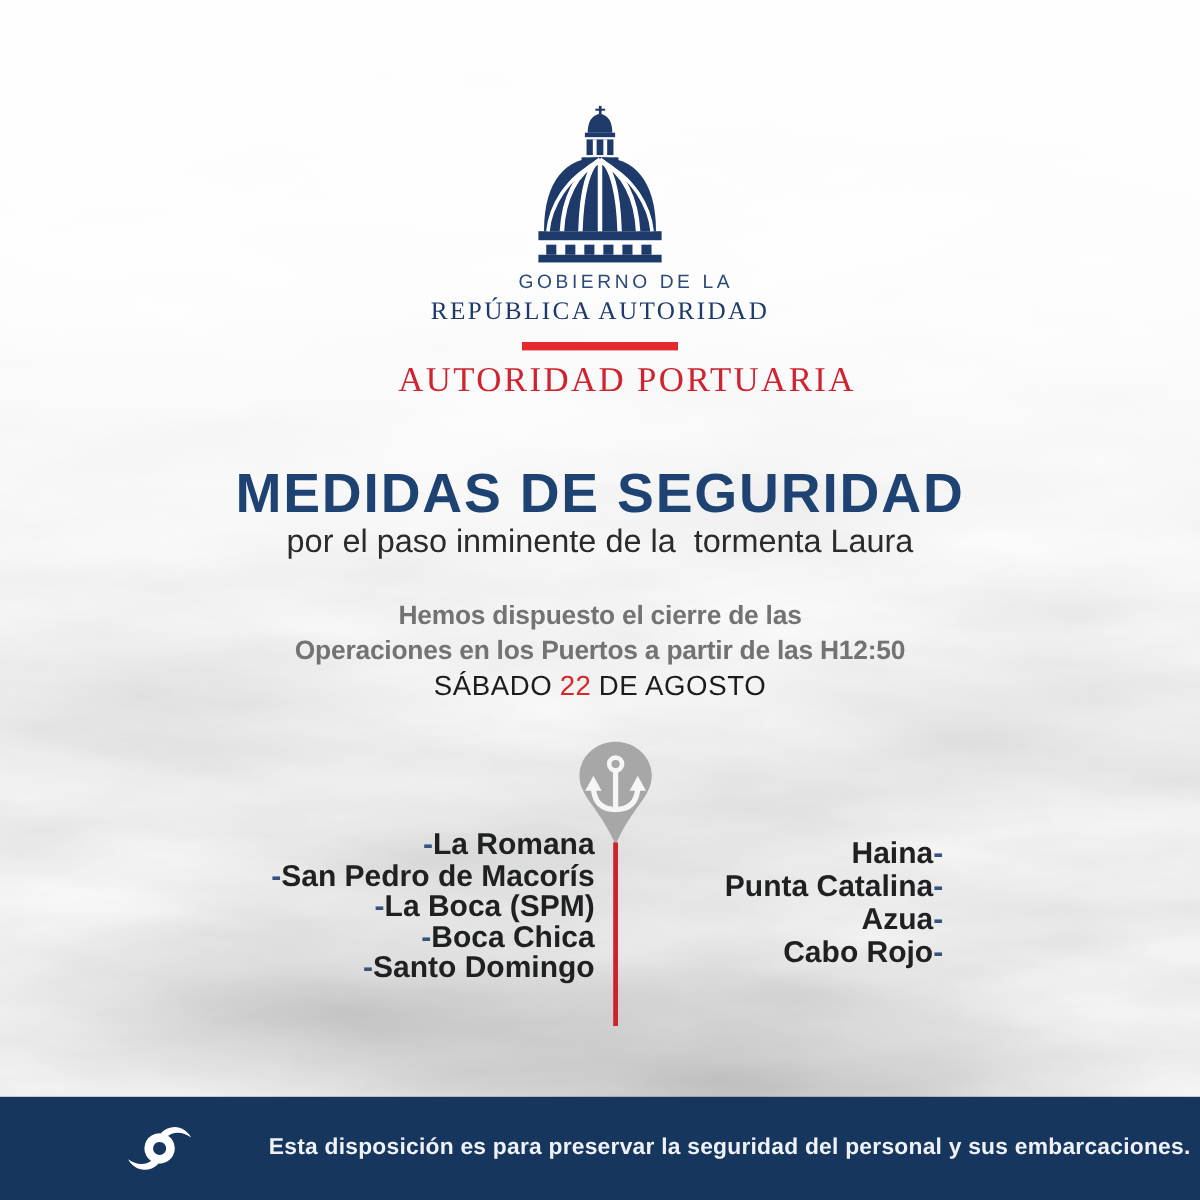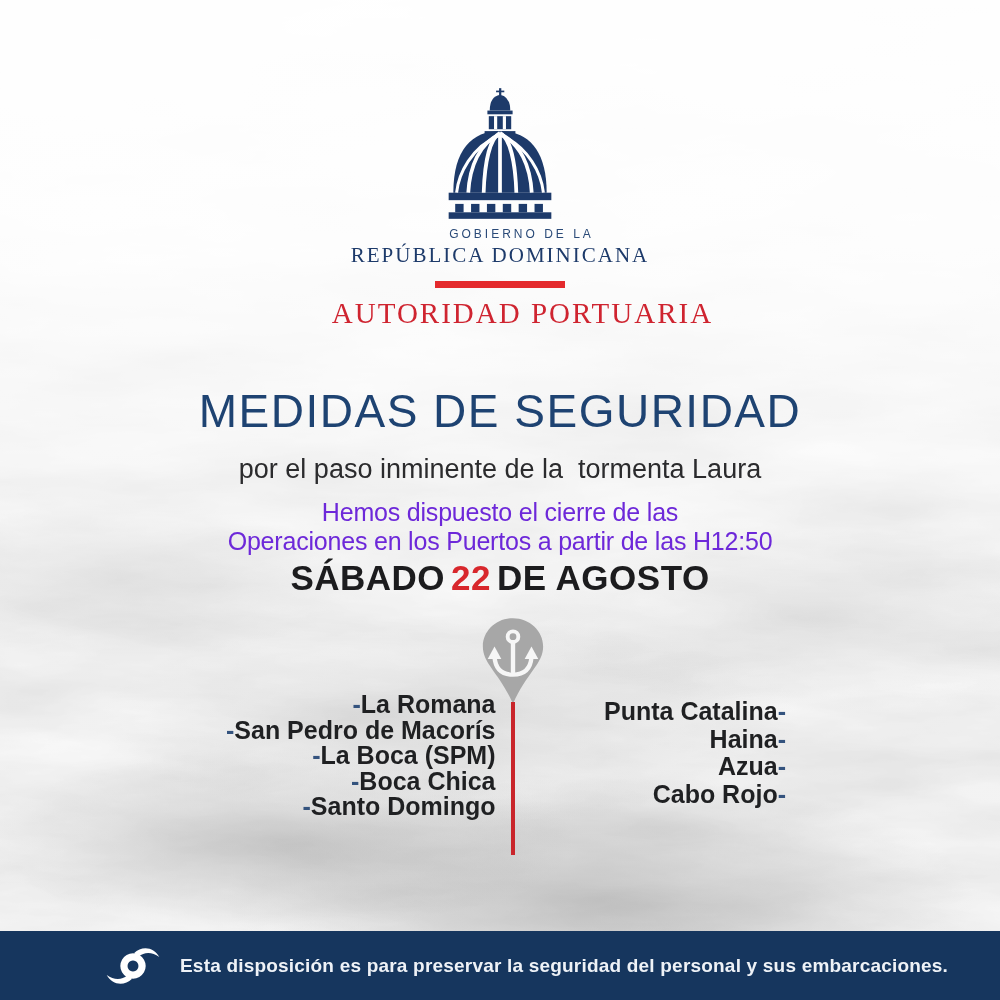--- a/index.html
+++ b/index.html
@@ -21,47 +21,47 @@
   .bg-fade{position:absolute;inset:0;
     background:linear-gradient(to bottom,
       rgba(255,255,255,.97) 0%, rgba(255,255,255,.93) 22%,
       rgba(255,255,255,.70) 38%, rgba(255,255,255,.42) 52%,
       rgba(255,255,255,.26) 68%, rgba(255,255,255,.22) 84%,
       rgba(255,255,255,.30) 100%);
   }
   
   .logo-wrap{position:absolute;top:88px;left:0;right:0;text-align:center;}
   .dome-svg{width:140px;height:131px;display:block;margin:0 auto;}
-  .gov-line{margin-top:8px;font-size:12px;letter-spacing:3px;color:#2a4a78;font-weight:400;margin-left:43px;}
+  .gov-line{margin-top:8px;font-size:16px;letter-spacing:3px;color:#2a4a78;font-weight:400;margin-left:43px;}
   .country-line{margin-top:2px;font-family:"Liberation Serif",serif;font-size:21px;letter-spacing:2px;color:#1d3a6a;}
   .red-bar{width:130px;height:7px;background:#e42a2d;margin:13px auto 0 auto;}
   .agency-line{margin-top:9px;font-family:"Liberation Serif",serif;font-size:29px;letter-spacing:2px;color:#cf2430;padding-left:45px;}
   
   .title{position:absolute;top:388px;left:0;right:0;text-align:center;
-    font-size:46px;font-weight:400;letter-spacing:1.5px;color:#1e4372;line-height:1;}
-  .subtitle{position:absolute;top:456px;left:0;right:0;text-align:center;
+    font-size:46px;font-weight:700;letter-spacing:1.5px;color:#1e4372;line-height:1;}
+  .subtitle{position:absolute;top:438px;left:0;right:0;text-align:center;
     font-size:27px;font-weight:400;color:#2b2b2d;white-space:pre-wrap;line-height:1;}
   
   .notice{position:absolute;top:498px;left:0;right:0;text-align:center;
-    font-size:25px;font-weight:400;letter-spacing:-.2px;color:#6d28d9;line-height:29px;}
+    font-size:22px;font-weight:700;letter-spacing:-.2px;color:#737373;line-height:29px;}
   .date-line{position:absolute;top:560px;left:0;right:0;text-align:center;
-    font-size:35px;font-weight:700;letter-spacing:.5px;color:#1c1c1e;line-height:1;}
+    font-size:23px;font-weight:400;letter-spacing:.5px;color:#1c1c1e;line-height:1;}
   .date-line .day{color:#d8272c;margin:0 6px;}
   
   .pin-svg{position:absolute;left:478px;top:616px;width:70px;height:90px;}
   .red-line{position:absolute;left:511px;top:702px;width:4px;height:153px;background:#c9252b;}
   
   .port-list{position:absolute;list-style:none;margin:0;padding:0;
     font-size:25px;font-weight:700;color:#1f2022;}
   .port-list .dash{color:#34537e;}
   .list-left{left:226px;top:692px;line-height:25.5px;text-align:right;}
   .list-right{right:214px;top:698px;line-height:27.6px;text-align:right;}
   
-  .footer-bar{position:absolute;left:0;right:0;bottom:0;height:69px;background:#16365e;
-    display:flex;align-items:center;}
+  .footer-bar{position:absolute;left:0;right:0;bottom:0;height:86px;background:#16365e;
+    display:flex;align-items:center;gap:44px;}
   .hurricane-svg{width:58px;height:58px;margin-left:104px;flex:0 0 auto;}
   .footer-text{margin-left:18px;color:#eef2f7;font-size:19px;font-weight:700;letter-spacing:.2px;}
 </style>
 </head>
 <body>
 
 <div class="poster">
 
   <svg class="bg-noise" width="1000" height="1000" viewBox="0 0 1000 1000" preserveAspectRatio="none">
     <defs>
@@ -110,21 +110,21 @@
           <path d="M75,49 C53,59 42.5,84 41,112"></path>
           <path d="M75,49 C97,59 107.5,84 109,112"></path>
         </g>
         <g stroke-width="3.2">
           <path d="M75,50 C44,63 30.5,92 28.5,112"></path>
           <path d="M75,50 C106,63 119.5,92 121.5,112"></path>
         </g>
       </g>
     </svg>
     <div class="gov-line">GOBIERNO DE LA</div>
-    <div class="country-line">REPÚBLICA DOMINICANA</div>
+    <div class="country-line">REPÚBLICA AUTORIDAD</div>
     <div class="red-bar"></div>
     <div class="agency-line">AUTORIDAD PORTUARIA</div>
   </div>
 
   <div class="title">MEDIDAS DE SEGURIDAD</div>
   <div class="subtitle">por el paso inminente de la  tormenta Laura</div>
 
   <div class="notice">
     <div>Hemos dispuesto el cierre de las</div>
     <div>Operaciones en los Puertos a partir de las H12:50</div>
@@ -147,22 +147,22 @@
 
   <ul class="port-list list-left">
     <li><span class="dash">-</span><span>La Romana</span></li>
     <li><span class="dash">-</span><span>San Pedro de Macorís</span></li>
     <li><span class="dash">-</span><span>La Boca (SPM)</span></li>
     <li><span class="dash">-</span><span>Boca Chica</span></li>
     <li><span class="dash">-</span><span>Santo Domingo</span></li>
   </ul>
 
   <ul class="port-list list-right">
+    <li><span>Haina</span><span class="dash">-</span></li>
     <li><span>Punta Catalina</span><span class="dash">-</span></li>
-    <li><span>Haina</span><span class="dash">-</span></li>
     <li><span>Azua</span><span class="dash">-</span></li>
     <li><span>Cabo Rojo</span><span class="dash">-</span></li>
   </ul>
 
   <div class="footer-bar">
     <svg class="hurricane-svg" viewBox="0 0 64 64">
       <path fill="#ffffff" fill-rule="evenodd" d="M32 18 A14 14 0 1 0 32.01 18 Z M32 26 A6 6 0 1 1 31.99 26 Z"></path>
       <path fill="#ffffff" d="M33,18 C42,9 55,11 61,22 C53,16 44,16.5 38.5,21.5 C36.8,20 35,18.8 33,18 Z"></path>
       <path fill="#ffffff" d="M31,46 C22,55 9,53 3,42 C11,48 20,47.5 25.5,42.5 C27.2,44 29,45.2 31,46 Z"></path>
     </svg>

